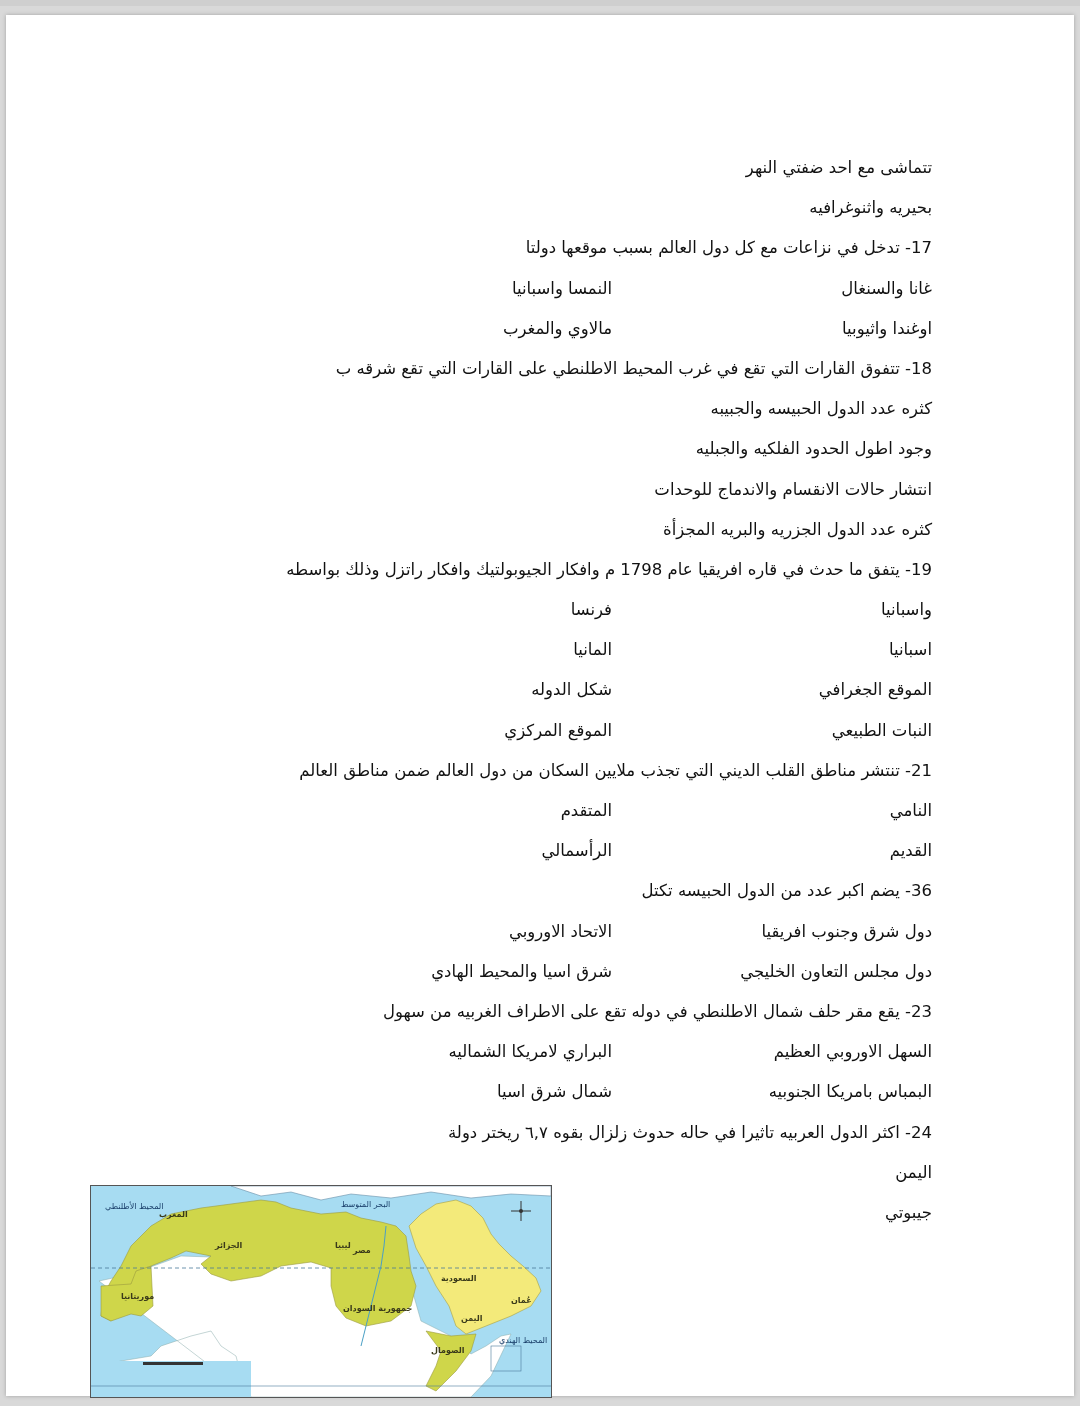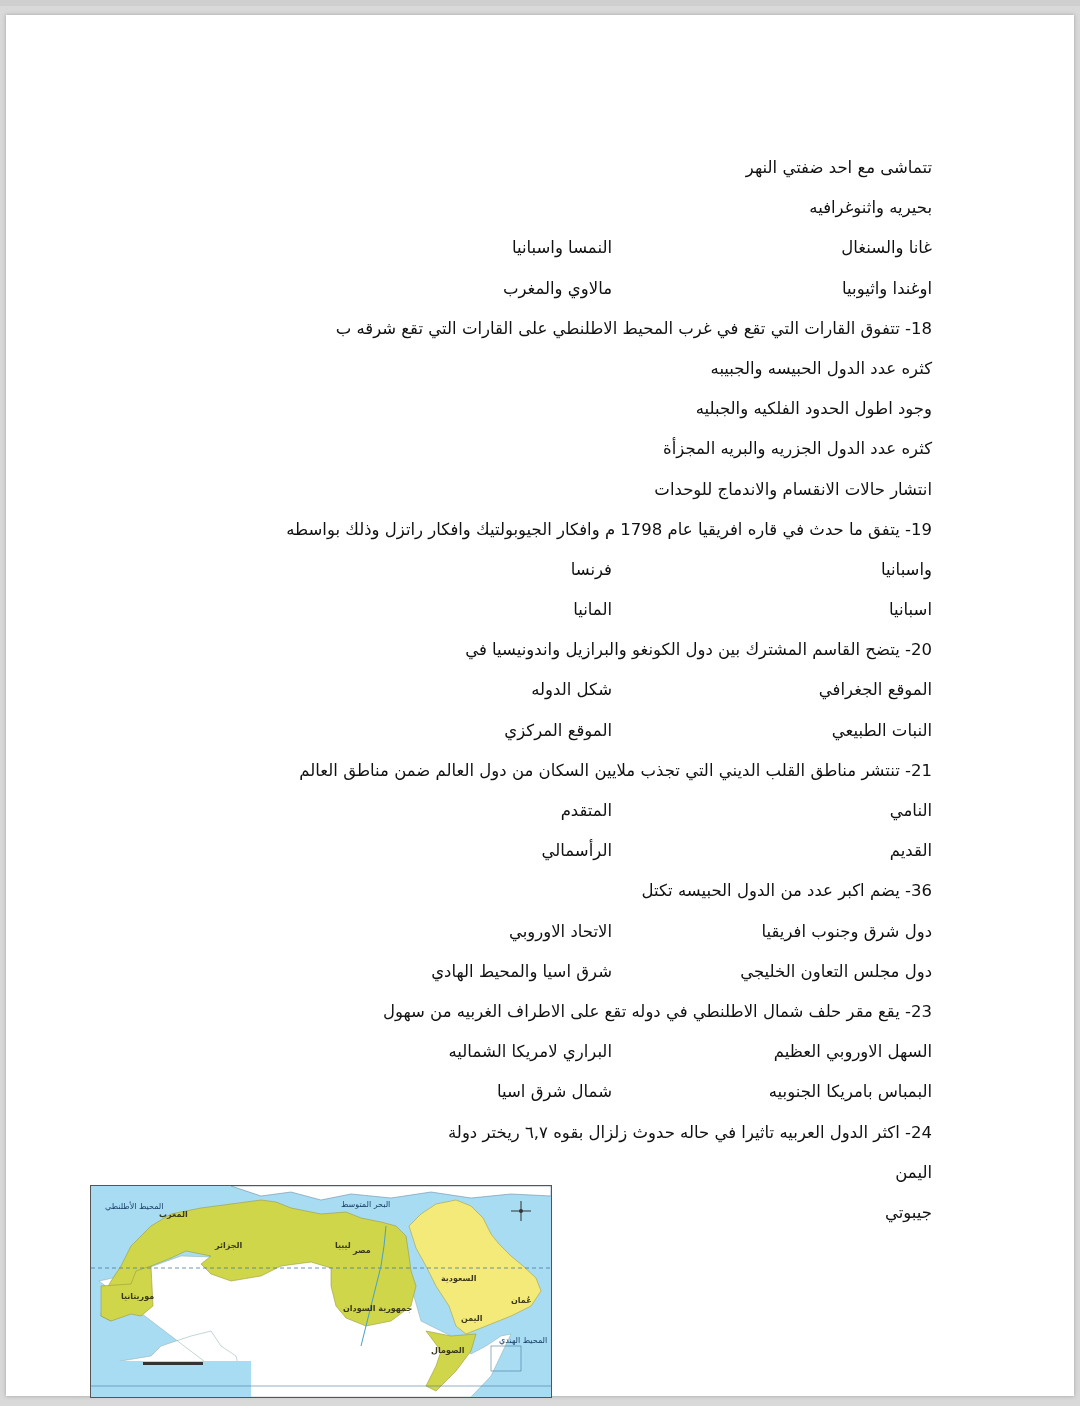--- a/index.html
+++ b/index.html
@@ -44,43 +44,43 @@
 </head>
 <body>
 
 <div class="top-strip"></div>
 
 <div class="page">
 
   <div class="lines" id="lines">
       <div class="line">تتماشى مع احد ضفتي النهر</div>
       <div class="line">بحيريه واثنوغرافيه</div>
+      <div class="line">17- تدخل في نزاعات مع كل دول العالم بسبب موقعها دولتا</div>
       <div class="line opt-row">
         <span class="opt-a">غانا والسنغال</span>
         <span class="opt-b">النمسا واسبانيا</span>
       </div>
       <div class="line opt-row">
         <span class="opt-a">اوغندا واثيوبيا</span>
         <span class="opt-b">مالاوي والمغرب</span>
       </div>
       <div class="line">18- تتفوق القارات التي تقع في غرب المحيط الاطلنطي على القارات التي تقع شرقه ب</div>
       <div class="line">كثره عدد الدول الحبيسه والجبيبه</div>
       <div class="line">وجود اطول الحدود الفلكيه والجبليه</div>
+      <div class="line">انتشار حالات الانقسام والاندماج للوحدات</div>
       <div class="line">كثره عدد الدول الجزريه والبريه المجزأة</div>
-      <div class="line">انتشار حالات الانقسام والاندماج للوحدات</div>
       <div class="line">19- يتفق ما حدث في قاره افريقيا عام 1798 م وافكار الجيوبولتيك وافكار راتزل وذلك بواسطه</div>
       <div class="line opt-row">
         <span class="opt-a">واسبانيا</span>
         <span class="opt-b">فرنسا</span>
       </div>
       <div class="line opt-row">
         <span class="opt-a">اسبانيا</span>
         <span class="opt-b">المانيا</span>
       </div>
-      <div class="line">20- يتضح القاسم المشترك بين دول الكونغو والبرازيل واندونيسيا في</div>
       <div class="line opt-row">
         <span class="opt-a">الموقع الجغرافي</span>
         <span class="opt-b">شكل الدوله</span>
       </div>
       <div class="line opt-row">
         <span class="opt-a">النبات الطبيعي</span>
         <span class="opt-b">الموقع المركزي</span>
       </div>
       <div class="line">21- تنتشر مناطق القلب الديني التي تجذب ملايين السكان من دول العالم ضمن مناطق العالم</div>
       <div class="line opt-row">

